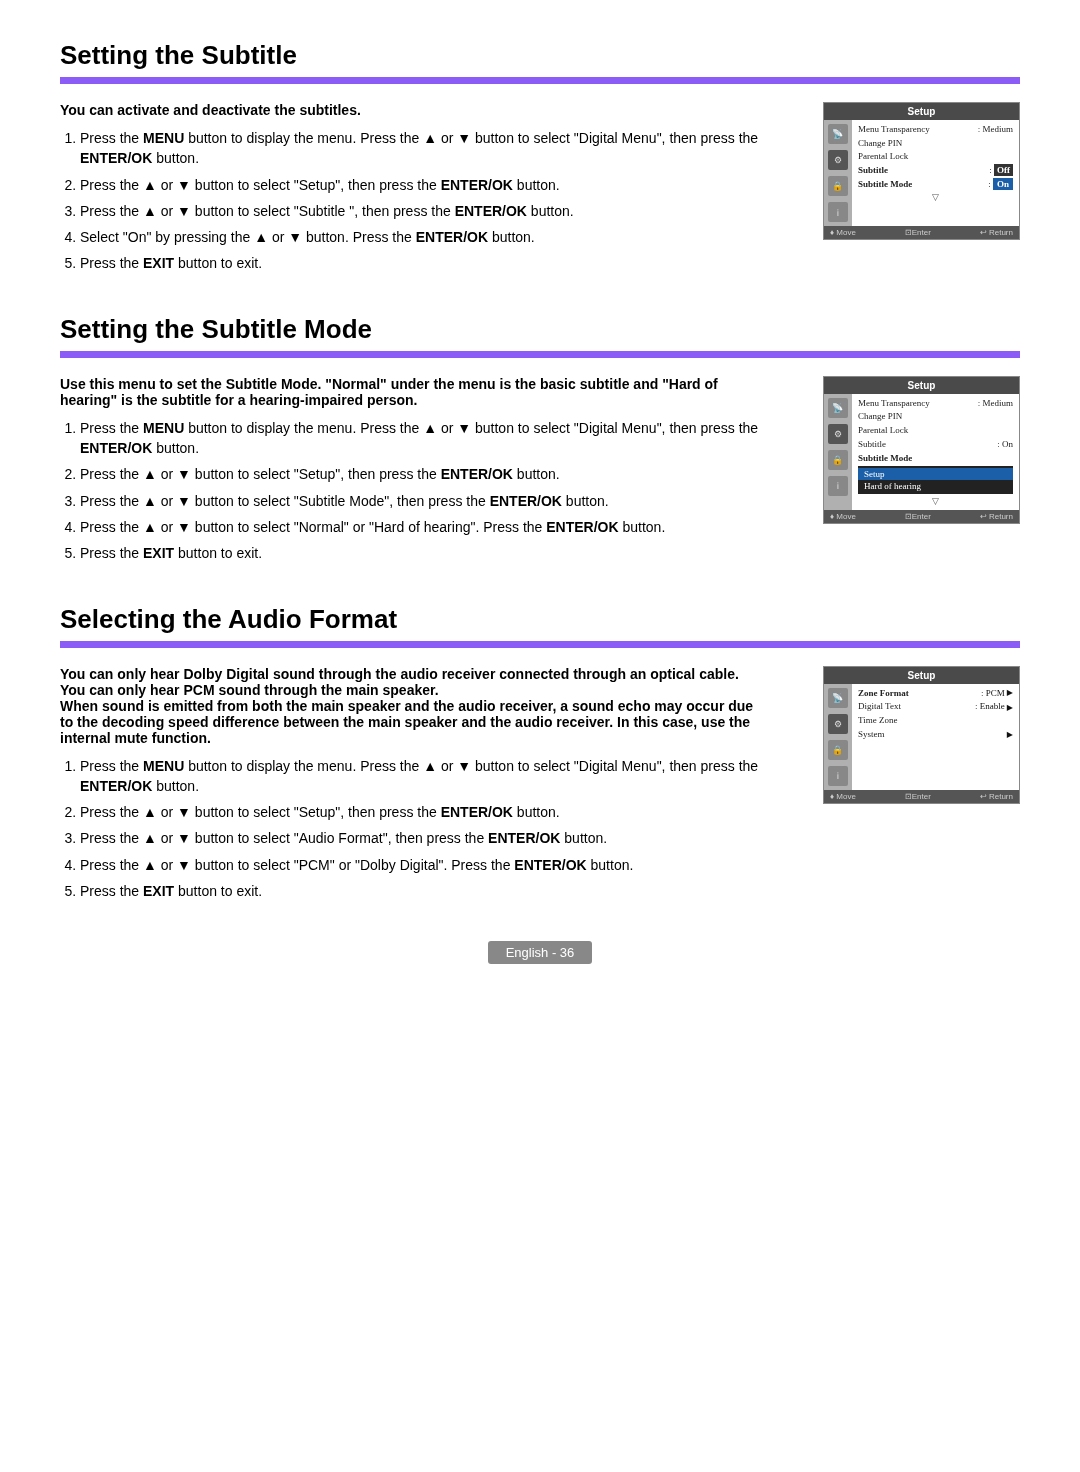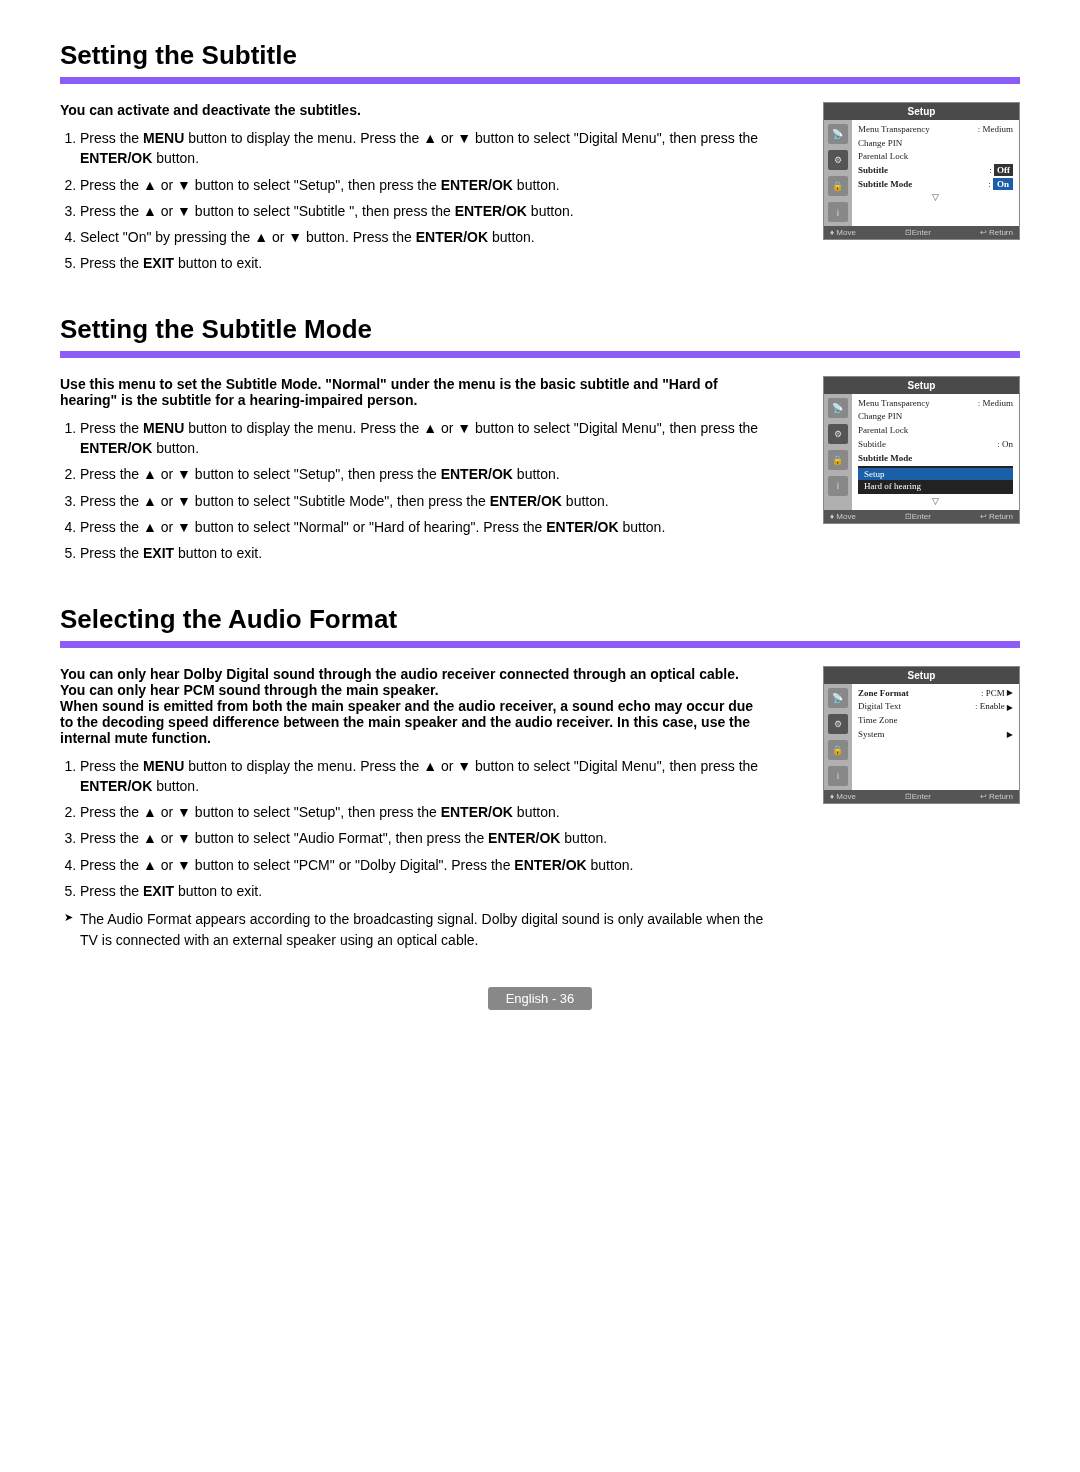--- a/index.html
+++ b/index.html
@@ -359,23 +359,20 @@
   <div class="section-body">
     <div class="section-text">
       <p class="intro-bold">You can only hear Dolby Digital sound through the audio receiver connected through an optical cable. You can only hear PCM sound through the main speaker.<br>When sound is emitted from both the main speaker and the audio receiver, a sound echo may occur due to the decoding speed difference between the main speaker and the audio receiver. In this case, use the internal mute function.</p>
       <ol>
         <li>Press the <b>MENU</b> button to display the menu. Press the ▲ or ▼ button to select "Digital Menu", then press the <b>ENTER/OK</b> button.</li>
         <li>Press the ▲ or ▼ button to select "Setup", then press the <b>ENTER/OK</b> button.</li>
         <li>Press the ▲ or ▼ button to select "Audio Format", then press the <b>ENTER/OK</b> button.</li>
         <li>Press the ▲ or ▼ button to select "PCM" or "Dolby Digital". Press the <b>ENTER/OK</b> button.</li>
         <li>Press the <b>EXIT</b> button to exit.</li>
       </ol>
-      <ul class="arrow-list">
-        <li>The Audio Format appears according to the broadcasting signal. Dolby digital sound is only available when the TV is connected with an external speaker using an optical cable.</li>
-      </ul>
     </div>
     <div class="section-screen">
       <div class="tv-screen">
         <div class="screen-header">Setup</div>
         <div class="screen-body">
           <div class="screen-icons">
             <div class="icon-box">
                 <span class="icon-shape">📡</span>
               </div>
             <div class="icon-box selected">

